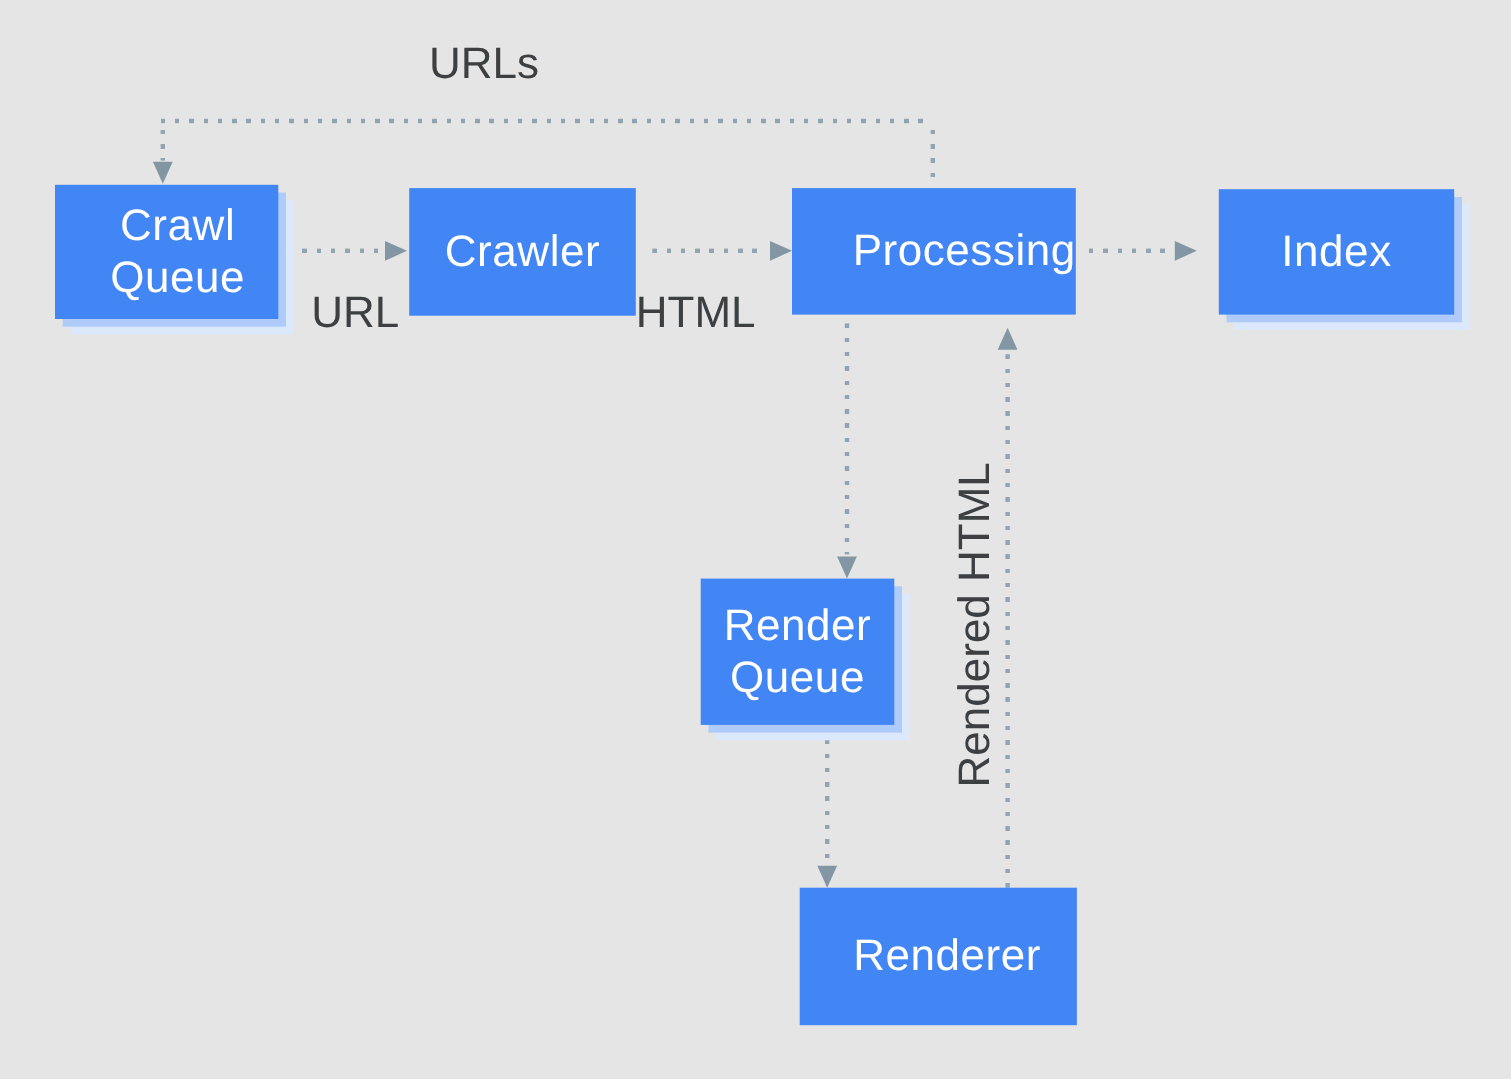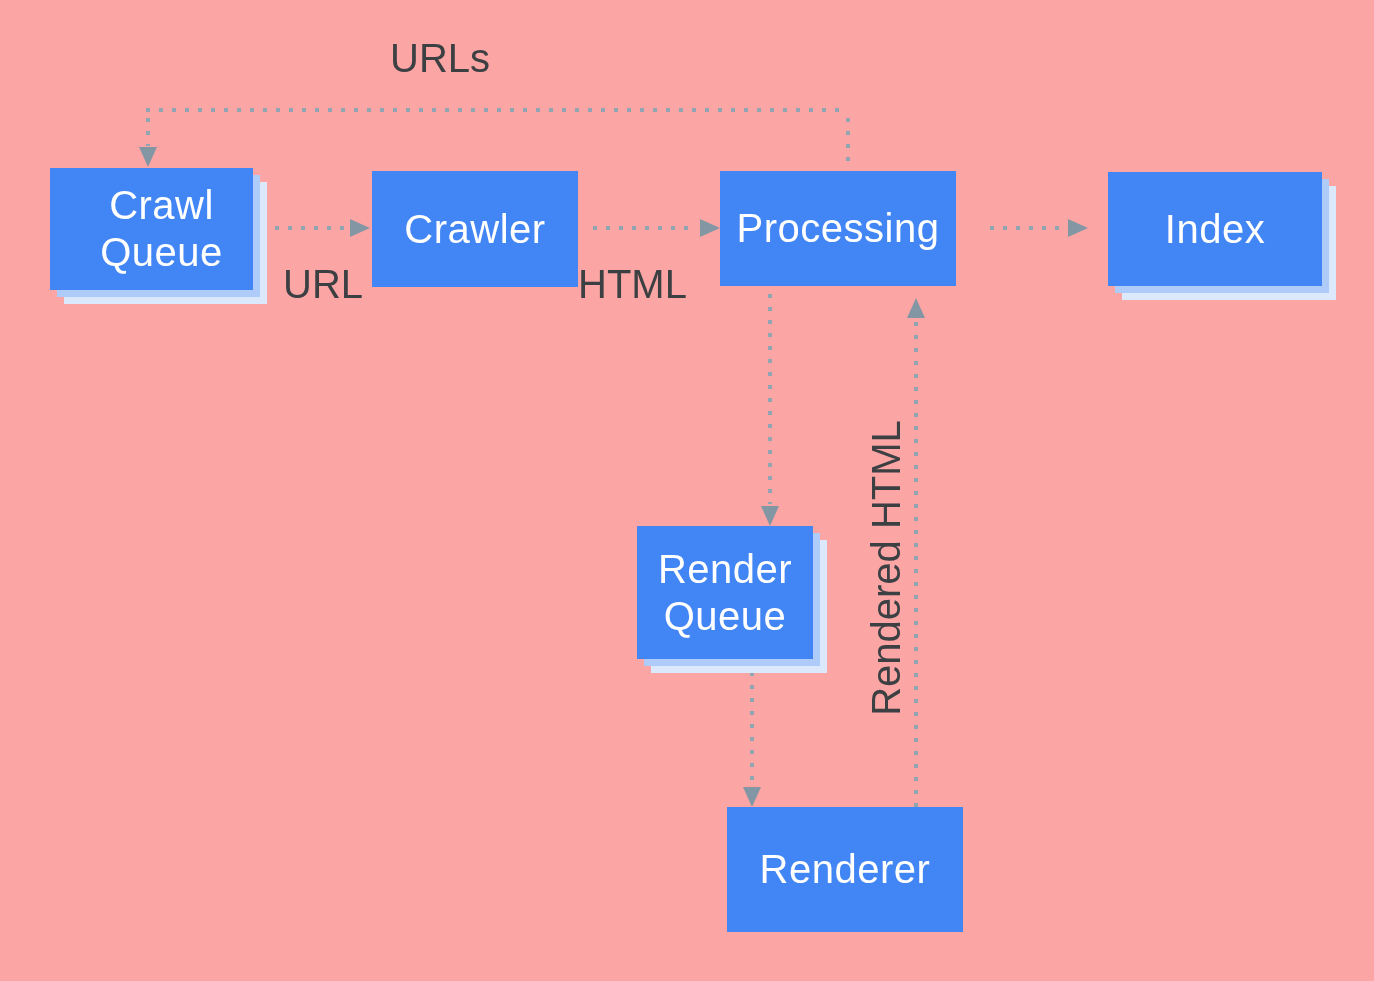--- a/index.html
+++ b/index.html
@@ -7,43 +7,43 @@
     --shadow-inner:#AECBFA;
     --shadow-outer:#DCE9FC;
     --dot:#91A4B1;
     --head:#8296A4;
     --label:#3C4043;
   }
   html,body{margin:0;padding:0;background:#fff;}
   .canvas{
     position:relative;
     width:1374px;height:981px;
-    background:#fca5a5;
+    background:#e5e5e5;
     font-family:"Liberation Sans", sans-serif;
     overflow:hidden;
   }
   
   .box{
     position:absolute;
     background:var(--blue);
     color:#fff;
     display:flex;align-items:center;justify-content:center;
     text-align:center;
     font-size:40px;font-weight:500;line-height:47px;
     letter-spacing:0.5px;
   }
   .box.shadowed{
     box-shadow:7px 7px 0 0 var(--shadow-inner), 14px 14px 0 0 var(--shadow-outer);
   }
   #box-crawl-queue  {left:50px;  top:168px; width:183px; height:122px;padding-left:20px;}
   #box-crawler      {left:372px; top:171px; width:206px; height:116px;text-align:center;}
-  #box-processing   {left:720px; top:171px; width:236px; height:115px;}
+  #box-processing   {left:720px; top:171px; width:258px; height:115px;justify-content:flex-end;}
   #box-index        {left:1089px;top:172px; width:214px; height:114px;margin-left:19px;}
   #box-render-queue {left:637px; top:526px; width:176px; height:133px;}
-  #box-renderer     {left:727px; top:807px; width:236px; height:125px;}
+  #box-renderer     {left:727px; top:807px; width:236px; height:125px;padding-left:16px;}
 
   
   .dot-h{
     position:absolute;height:4px;
     background-image:repeating-linear-gradient(to right, var(--dot) 0 4px, transparent 4px 13px);
   }
   .dot-v{
     position:absolute;width:4px;
     background-image:repeating-linear-gradient(to bottom, var(--dot) 0 4px, transparent 4px 13px);
   }

